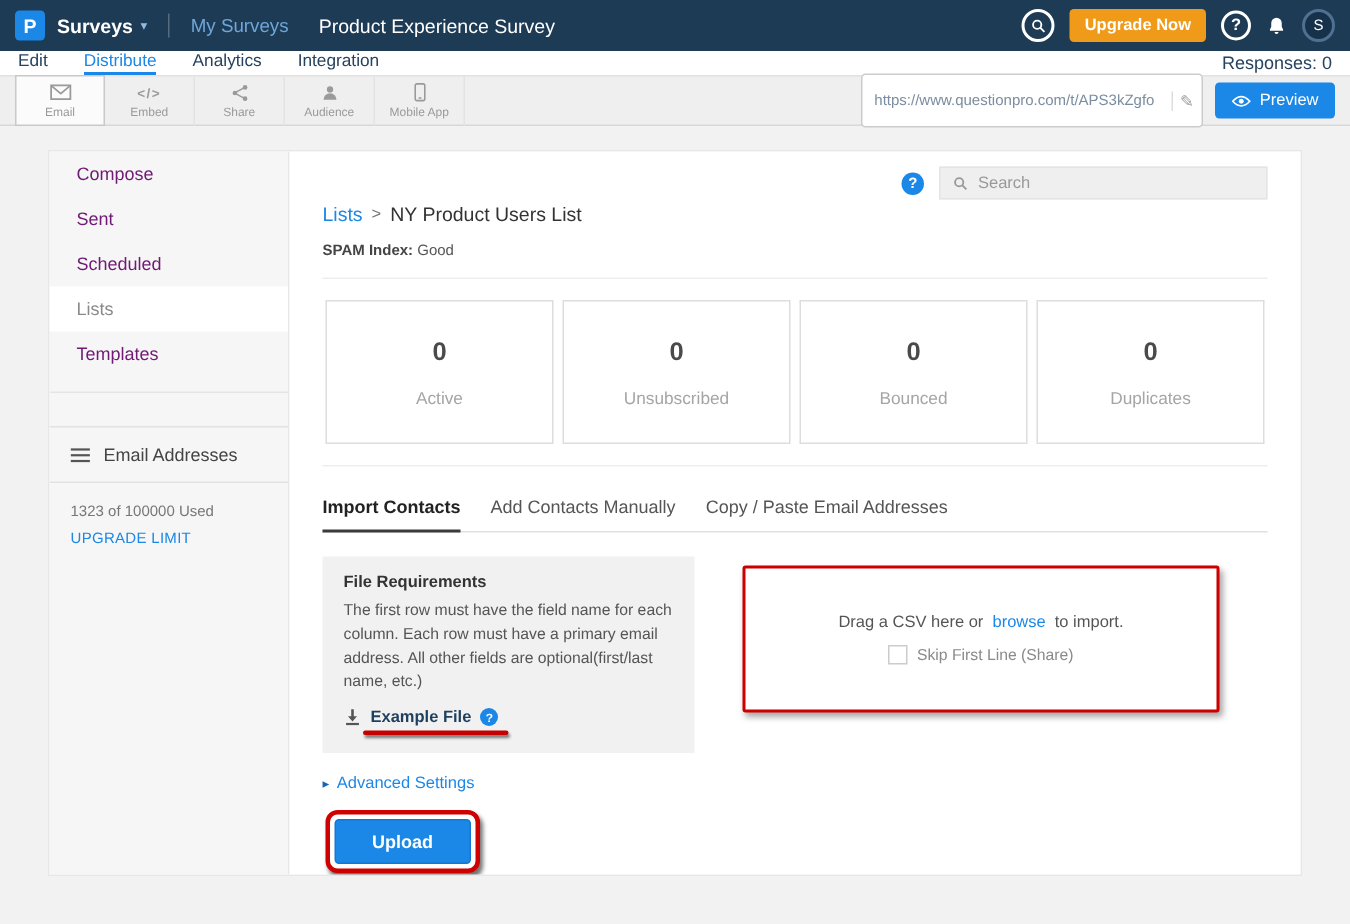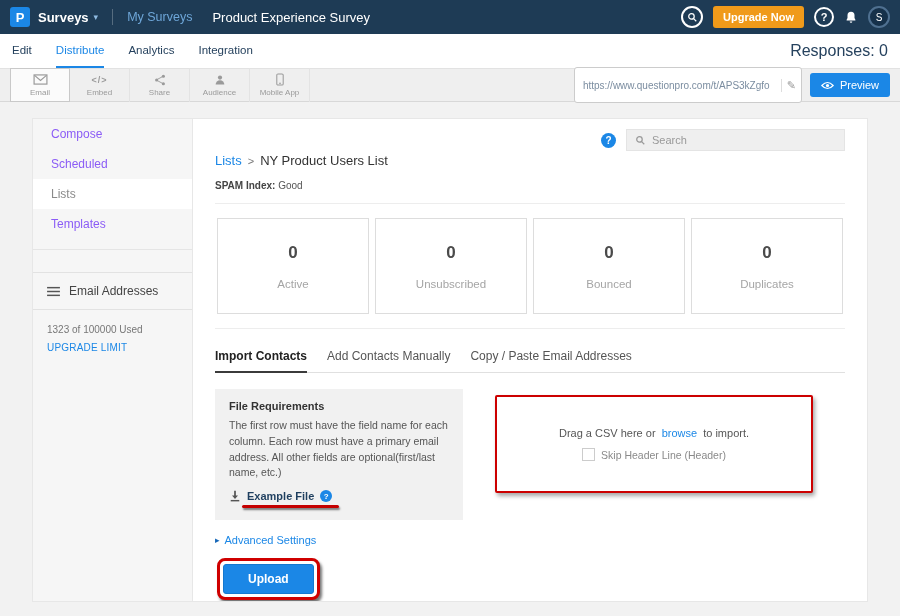--- a/index.html
+++ b/index.html
@@ -16,24 +16,24 @@
   .mysurveys { color:#6ea6d8; font-size:12.5px; cursor:pointer; text-decoration:none; }
   .survey-title { color:#fff; font-size:13px; margin-left:12px; }
   .tb-right { margin-left:auto; display:flex; align-items:center; gap:10px; }
   .search-circle { width:22px; height:22px; border:2px solid #fff; border-radius:50%; display:flex; align-items:center; justify-content:center; color:#fff; cursor:pointer; }
   .upgrade-btn { background:#f09a1a; color:#fff; font-size:11px; font-weight:bold; padding:5px 10px; border-radius:3px; border:none; cursor:pointer; }
   .help-circle { width:20px; height:20px; border:2px solid #fff; border-radius:50%; color:#fff; font-size:11px; font-weight:bold; display:flex; align-items:center; justify-content:center; cursor:pointer; }
   .bell { color:#fff; display:flex; cursor:pointer; }
   .avatar { width:22px; height:22px; border-radius:50%; background:#16314a; border:2px solid #4f7090; color:#fff; font-size:10px; display:flex; align-items:center; justify-content:center; cursor:pointer; }
 
   
-  .navbar { height:34px; background:#fff; display:flex; align-items:stretch; padding:0 12px; gap:24px; }
+  .navbar { height:16px; background:#fff; display:flex; align-items:stretch; padding:0 12px; gap:24px; }
   .nav-tab { font-size:11.5px; color:#26425e; display:flex; align-items:center; cursor:pointer; border-bottom:2px solid transparent; }
   .nav-tab.active { color:#1b87e6; border-bottom-color:#1b87e6; }
-  .responses { margin-left:auto; font-size:16px; color:#26425e; display:flex; align-items:center; }
+  .responses { margin-left:auto; font-size:12px; color:#26425e; display:flex; align-items:center; }
 
   
   .toolbar { height:34px; background:#efefef; border-top:1px solid #e2e2e2; border-bottom:1px solid #d8d8d8; display:flex; align-items:center; padding:0 10px; }
   .channel { width:60px; height:34px; display:flex; flex-direction:column; align-items:center; justify-content:center; gap:2px; color:#9a9a9a; border-right:1px solid #e3e3e3; cursor:pointer; }
   .channel:first-child { border-left:1px solid #e3e3e3; }
   .channel.active { background:#fbfbfb; border:1px solid #c9c9c9; }
   .ch-icon { display:flex; align-items:center; height:13px; }
   .ch-embed { font-size:9px; font-weight:bold; letter-spacing:1px; }
   .ch-label { font-size:8px; }
   .toolbar-right { margin-left:auto; display:flex; align-items:center; gap:8px; }
@@ -42,21 +42,21 @@
   .pencil { color:#999; font-size:11px; border-left:1px solid #ddd; padding-left:5px; cursor:pointer; }
   .preview-btn { background:#1b87e6; color:#fff; height:24px; padding:0 11px; border-radius:3px; font-size:11px; display:flex; align-items:center; gap:6px; border:none; cursor:pointer; }
   .eye { display:flex; }
 
   
   .content { height:527px; background:#f2f2f2; padding:16px 32px 0; }
   .panel { display:flex; background:#fff; border:1px solid #e7e7e7; height:484px; overflow:hidden; }
 
   
   .sidebar { width:160px; background:#f6f6f6; border-right:1px solid #e7e7e7; flex-shrink:0; }
-  .side-item { padding:8px 0 8px 18px; font-size:12px; color:#8b5cf6; cursor:pointer; }
+  .side-item { padding:8px 0 8px 18px; font-size:12px; color:#701a75; cursor:pointer; }
   .side-item.active { background:#fff; color:#8a8a8a; }
   .side-sep { border-bottom:1px solid #e5e5e5; margin-top:10px; }
   .email-addr { margin-top:22px; border-top:1px solid #e2e2e2; border-bottom:1px solid #e2e2e2; padding:11px 0 11px 14px; display:flex; align-items:center; gap:9px; color:#444; font-size:12px; cursor:pointer; }
   .ham { display:flex; color:#555; }
   .usage { padding:14px 0 0 14px; font-size:10px; color:#777; }
   .upgrade-limit { display:block; padding:7px 0 0 14px; font-size:10px; color:#1b87e6; cursor:pointer; text-decoration:none; letter-spacing:.2px; }
 
   
   .main { flex:1; background:#fff; padding:10px 22px; position:relative; }
   .main-top-right { position:absolute; top:10px; right:22px; display:flex; align-items:center; gap:10px; }
@@ -207,20 +207,21 @@
         <span>Preview</span>
       </button>
     </div>
   </div>
 
   <div class="content">
     <div class="panel">
 
       <aside class="sidebar">
         <div class="side-item">Compose</div>
+        <div class="side-item">Sent</div>
         <div class="side-item">Scheduled</div>
         <div class="side-item active">Lists</div>
         <div class="side-item">Templates</div>
         <div class="side-sep"></div>
         <div class="email-addr">
           <span class="ham">
             <svg viewBox="0 0 14 12" width="13" height="11" fill="currentColor">
                 <rect x="0" y="1" width="14" height="1.6"></rect>
                 <rect x="0" y="5.2" width="14" height="1.6"></rect>
                 <rect x="0" y="9.4" width="14" height="1.6"></rect>
@@ -301,21 +302,21 @@
           </div>
 
           <div class="dropzone">
             <div class="drop-line">
               <span>Drag a CSV here or</span>
               <a class="browse-link">browse</a>
               <span>to import.</span>
             </div>
             <div class="skip-row">
               <span class="checkbox"></span>
-              <span class="skip-label">Skip Header Line (Header)</span>
+              <span class="skip-label">Skip First Line (Share)</span>
             </div>
           </div>
         </div>
 
         <div class="advanced">
           <span class="adv-caret">▸</span>
           <span>Advanced Settings</span>
         </div>
 
         <div class="upload-wrap">

